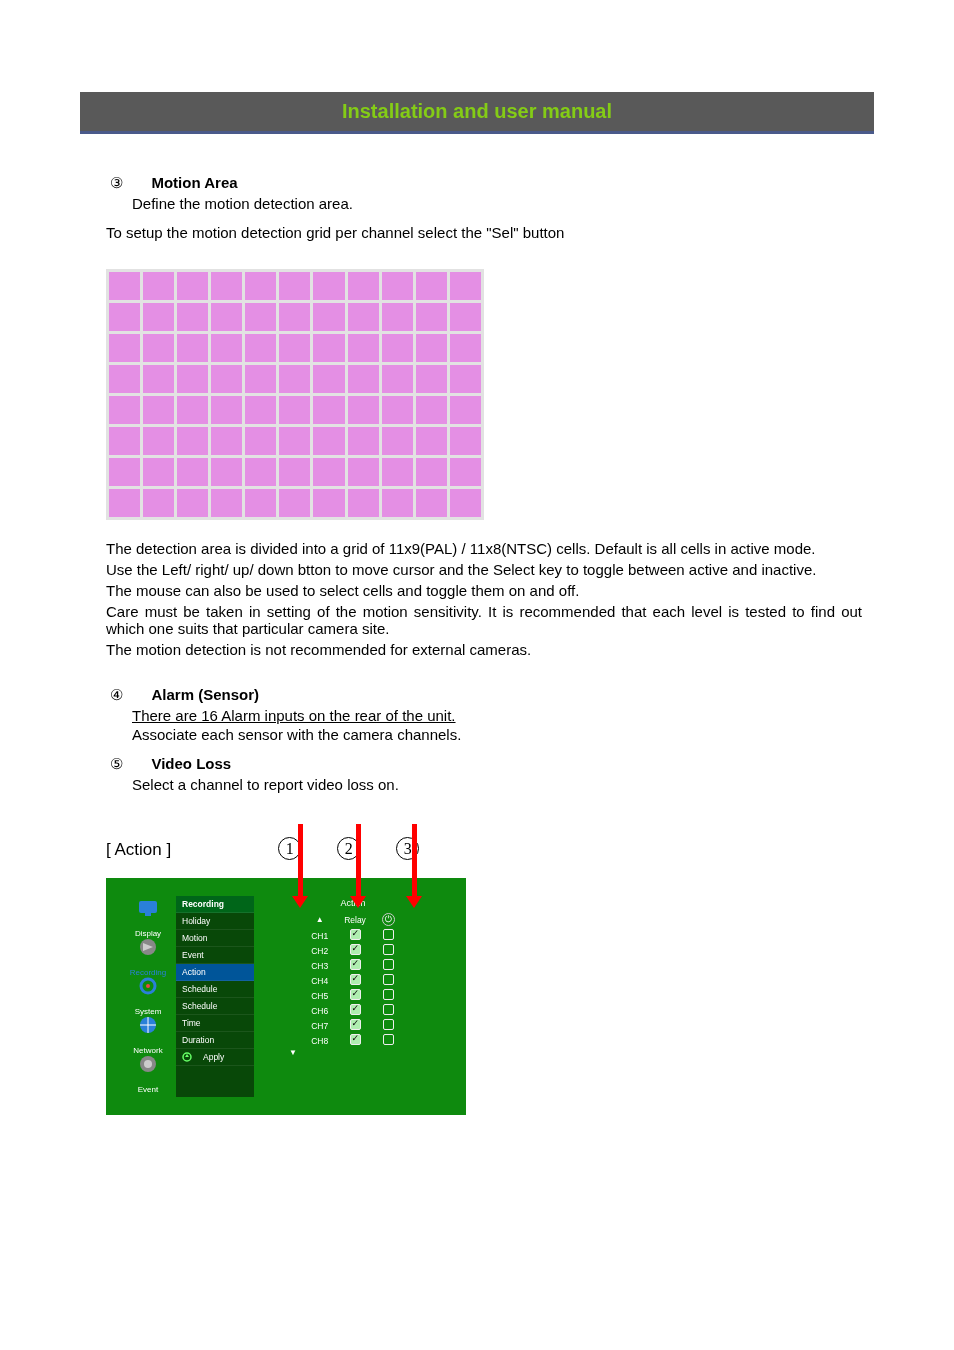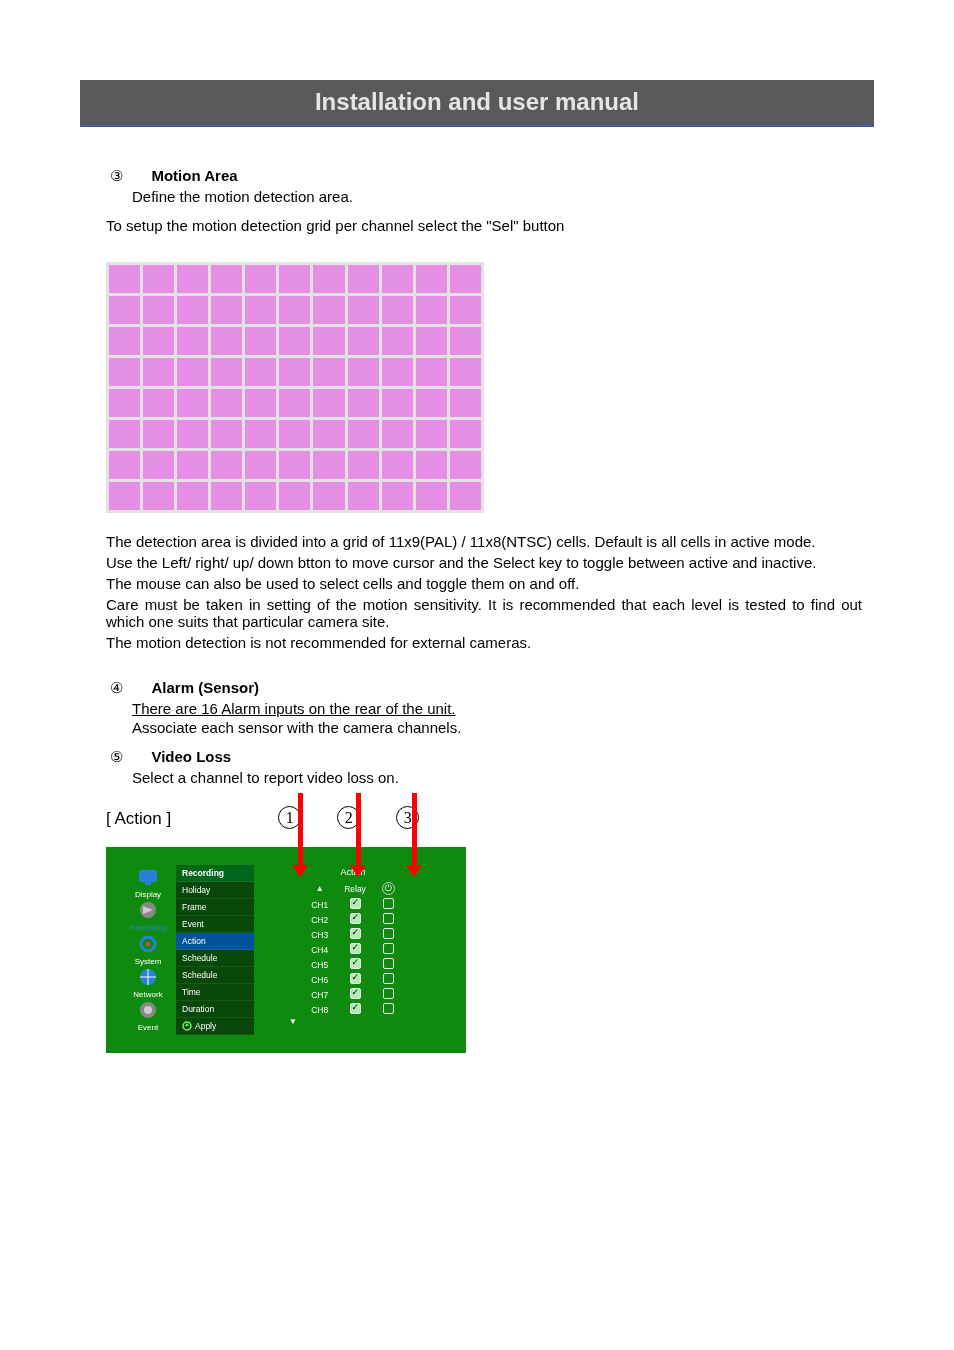--- a/index.html
+++ b/index.html
@@ -6,27 +6,28 @@
     body {
       font-family: Arial, sans-serif;
       font-size: 15px;
       color: #000;
       background: #fff;
       width: 954px;
       padding: 80px 80px 60px 80px;
     }
     .header-bar {
       background: #595959;
-      color: #e5e5e5;
+      color: #84cc16;
       text-align: center;
       padding: 8px 0;
-      font-size: 24px;
+      font-size: 20px;
       font-weight: bold;
       border-bottom: 3px solid #4a5a8a;
       margin-bottom: 40px;
+      margin-top: 12px;
     }
     .section-num {
       font-family: serif;
       font-size: 15px;
     }
     .heading-line {
       display: flex;
       gap: 6px;
       margin-left: 30px;
       margin-bottom: 3px;
@@ -57,27 +58,27 @@
     .circles { display:flex; gap:36px; font-family:serif; font-size:22px; position:relative; }
     .circles span { display:inline-block; border:1.5px solid #000; border-radius:50%; width:23px; height:23px; text-align:center; line-height:21px; font-size:16px;}
     .action-panel {
       margin:18px 26px 0 26px;
       width: 360px;
       background: #0e8a0e;
       padding: 18px 14px 18px 14px;
     }
     .panel-inner { display:flex; gap:0; }
     .sidebar { width:56px; display:flex; flex-direction:column; justify-content:space-between; align-items:center; padding:3px 0;}
-    .sidebar-item { color:#fff; font-size:8px; text-align:center; display:flex;flex-direction:column;align-items:center;gap:4px;}
+    .sidebar-item { color:#fff; font-size:8px; text-align:center; display:flex;flex-direction:column;align-items:center;gap:12px;}
     .sidebar-item svg { display:block;}
     .submenu { width:78px; background:#084808; }
     .submenu div { color:#fff; font-size:8.5px; padding:3px 6px; border-bottom:1px solid rgba(255,255,255,0.08);}
     .submenu div.highlighted { background:#005599; }
     .submenu .tab-top{ background:#006619; font-weight:bold;}
-    .submenu .apply{ display:flex; gap:3px;}
+    .submenu .apply{ display:flex; gap:11px;}
     .table-area { flex:1; padding:2px 14px; position:relative;}
     .table-area .title { color:#fff; font-size:9px; text-align:center; margin-bottom:4px;}
     .action-table { border-collapse:collapse; margin:0 auto;}
     .action-table th, .action-table td { color:#fff; font-size:8.5px; text-align:center; padding:1px 8px;}
     .action-table th { font-weight:normal; padding-bottom:2px;}
     .cb { display:inline-block; width:11px; height:11px; border:1px solid #eee; background:#afeeb0; border-radius:2px; position:relative;}
     .cb.checked::after{ content:"✓"; color:#000; font-size:9px; position:absolute; left:1px; top:-2px;}
     .cb-dark { display:inline-block; width:11px; height:11px; border:1px solid #eee; border-radius:2px;}
     .scroll-ind{color:#fff;font-size:8px;text-align:center;}
     .power-icon{display:inline-block;width:13px;height:13px;border:1px solid #ccc;border-radius:50%;color:#fff;font-size:9px;line-height:11px;text-align:center;}
@@ -216,21 +217,21 @@
   <span class="section-num">④</span>
   <b>Alarm (Sensor)</b>
 </div>
 <div class="indent1" style="margin-bottom:2px;text-decoration:underline;">There are 16 Alarm inputs on the rear of the unit.</div>
 <div class="indent1">Associate each sensor with the camera channels.</div>
 
 <div class="heading-line">
   <span class="section-num">⑤</span>
   <b>Video Loss</b>
 </div>
-<div class="indent1" style="margin-bottom:20px;">Select a channel to report video loss on.</div>
+<div class="indent1" style="margin-bottom:44px;">Select a channel to report video loss on.</div>
 
 <div class="action-heading">
   <span>[ Action ]</span>
   <span class="circles">
     <span>1</span>
     <span>2</span>
     <span>3</span>
   </span>
 </div>
 
@@ -269,21 +270,21 @@
         <svg width="22" height="18">
             <circle cx="11" cy="9" r="8" fill="#888"></circle>
             <circle cx="11" cy="9" r="4" fill="#ccc"></circle>
           </svg>
         <span>Event</span>
       </div>
     </div>
     <div class="submenu">
       <div class="tab-top">Recording</div>
       <div>Holiday</div>
-      <div>Frame</div>
+      <div>Motion</div>
       <div>Event</div>
       <div class="highlighted">Action</div>
       <div>Schedule</div>
       <div>Schedule</div>
       <div>Time</div>
       <div>Duration</div>
       <div class="apply">
         <svg width="10" height="10">
             <circle cx="5" cy="5" r="4" fill="none" stroke="#6f6" stroke-width="1.5"></circle>
             <path d="M5,2 L7,5 L3,5 Z" fill="#6f6"></path>

